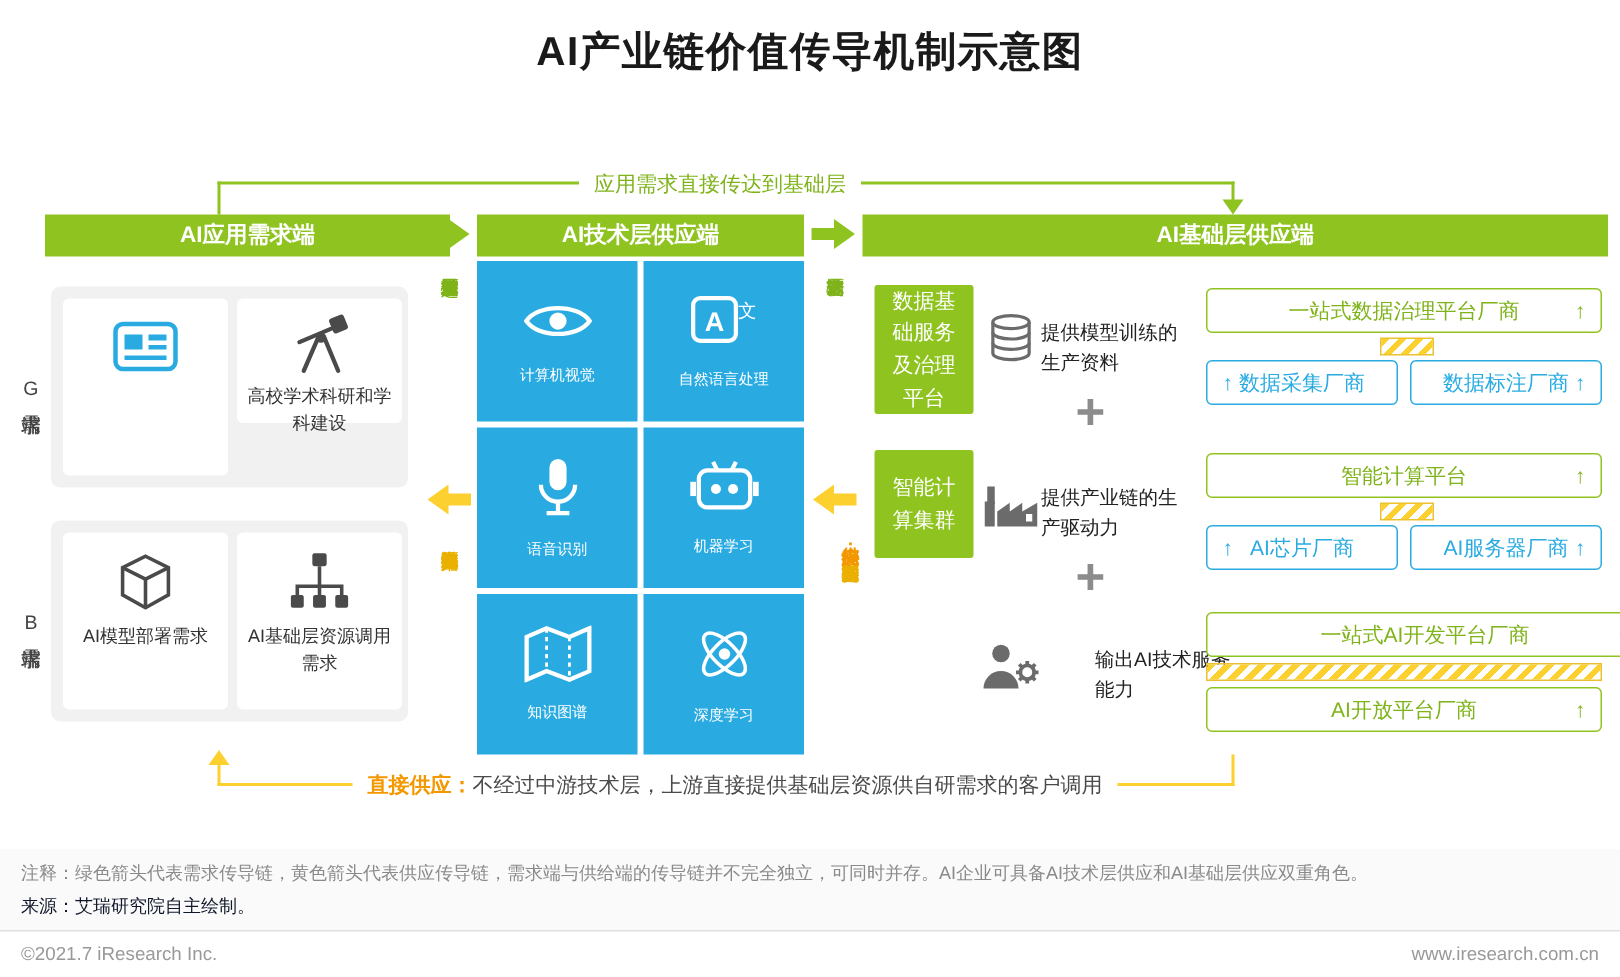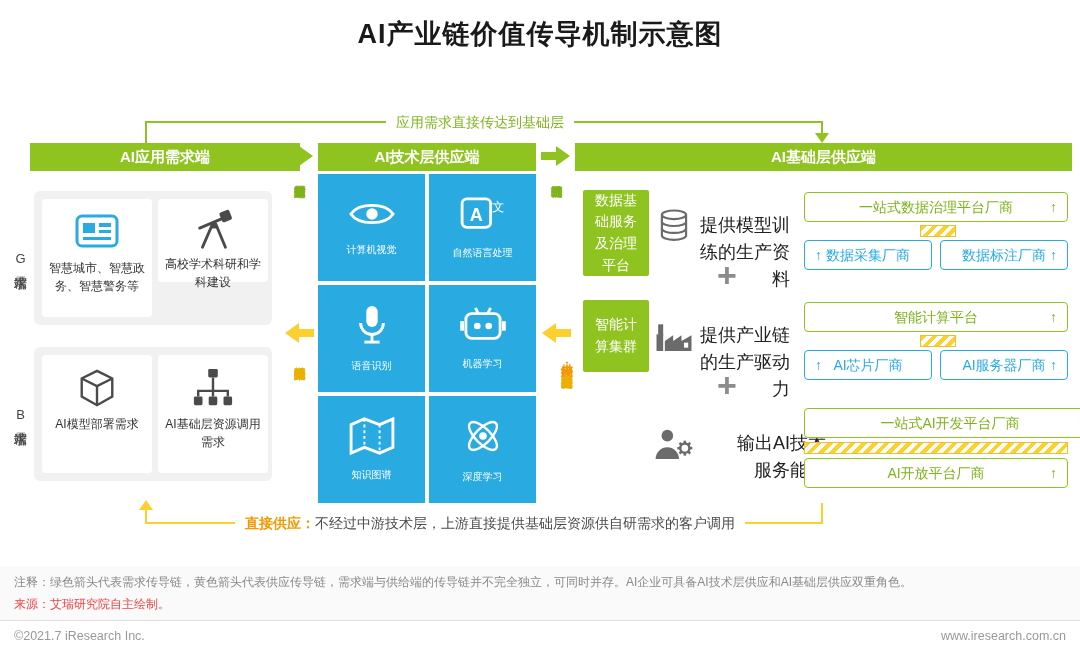--- a/index.html
+++ b/index.html
@@ -36,35 +36,35 @@
     align-items:center;padding-top:10px;box-sizing:border-box;}
   .card .icn{height:46px;display:flex;align-items:center;justify-content:center;}
   .card .lbl{font-size:12px;color:#333;text-align:center;line-height:1.5;margin-top:4px;padding:0 4px;}
   .techbox{position:absolute;width:107px;height:107px;background:var(--blue);display:flex;
     flex-direction:column;align-items:center;justify-content:center;gap:9px;}
   .techbox .lbl{color:#fff;font-size:10px;text-align:center;line-height:1.35;padding:0 14px;}
   .catbox{position:absolute;width:66px;background:var(--green);color:#fff;font-size:14px;
     display:flex;align-items:center;justify-content:center;text-align:center;
     padding:6px 9px;box-sizing:border-box;line-height:1.55;border-radius:2px;}
   .icn-gray{position:absolute;width:40px;height:40px;display:flex;align-items:center;justify-content:center;}
-  .desc{position:absolute;width:96px;font-size:18px;color:#222;text-align:right;line-height:1.5;}
+  .desc{position:absolute;width:96px;font-size:13px;color:#222;text-align:left;line-height:1.5;}
   .plus{position:absolute;width:70px;text-align:center;font-size:34px;color:#8c8c8c;
     font-weight:bold;line-height:1;}
   .vbox{position:absolute;height:30px;line-height:28px;border:1px solid;border-radius:4px;
     text-align:center;font-size:14px;box-sizing:border-box;background:#fff;}
   .vbox.green{border-color:var(--green);color:#7fb31a;}
   .vbox.blue{border-color:var(--blue);color:var(--blue);}
   .vbox .arr{position:absolute;top:0;font-weight:bold;}
   .vbox .arr.r{right:10px;}
   .vbox .arr.l{left:10px;}
   .hatch{position:absolute;height:12px;box-sizing:border-box;border:1px solid #ecc12d;
     background:repeating-linear-gradient(135deg,var(--yellow) 0,var(--yellow) 4px,#fff 4px,#fff 8px);}
   .foot-band{position:absolute;left:0;top:566px;width:1080px;height:54px;background:#fafafa;}
   .note{position:absolute;left:14px;top:574px;font-size:12px;color:#8a8a8a;}
-  .source{position:absolute;left:14px;top:596px;font-size:12px;color:#ef4444;}
+  .source{position:absolute;left:14px;top:596px;font-size:12px;color:#0f172a;}
   .divider{position:absolute;left:0;top:620px;width:1080px;height:1px;background:#e0e0e0;}
   .copyright{position:absolute;left:14px;top:629px;font-size:12.5px;color:#999;}
   .website{position:absolute;right:14px;top:629px;font-size:12.5px;color:#999;}
 </style>
 </head>
 <body>
 
 <div class="stage">
 
   <div class="title">AI产业链价值传导机制示意图</div>
@@ -86,21 +86,20 @@
   <div class="card" style="left:42px;top:199px;width:110px;height:118px;">
     <span class="icn">
       <svg width="44" height="38" viewBox="0 0 44 36">
           <rect x="2" y="2" width="40" height="30" rx="5" fill="none" stroke="#29abe2" stroke-width="3"></rect>
           <rect x="8" y="9" width="12" height="10" fill="#29abe2"></rect>
           <rect x="24" y="9" width="12" height="4" fill="#29abe2"></rect>
           <rect x="24" y="16" width="12" height="3" fill="#29abe2"></rect>
           <rect x="8" y="23" width="28" height="3" fill="#29abe2"></rect>
         </svg>
     </span>
-    <span class="lbl">智慧城市、智慧政务、智慧警务等</span>
   </div>
   <div class="card" style="left:158px;top:199px;width:110px;height:83px;">
     <span class="icn">
       <svg width="42" height="42" viewBox="0 0 44 44">
           <g stroke="#4a4a4a" stroke-width="3" fill="none" stroke-linecap="round">
             <line x1="8" y1="20" x2="34" y2="9"></line>
             <line x1="21" y1="17" x2="11" y2="40"></line>
             <line x1="25" y1="16" x2="35" y2="40"></line>
           </g>
           <rect x="30" y="2" width="11" height="11" rx="2" transform="rotate(-22 35 8)" fill="#4a4a4a"></rect>

